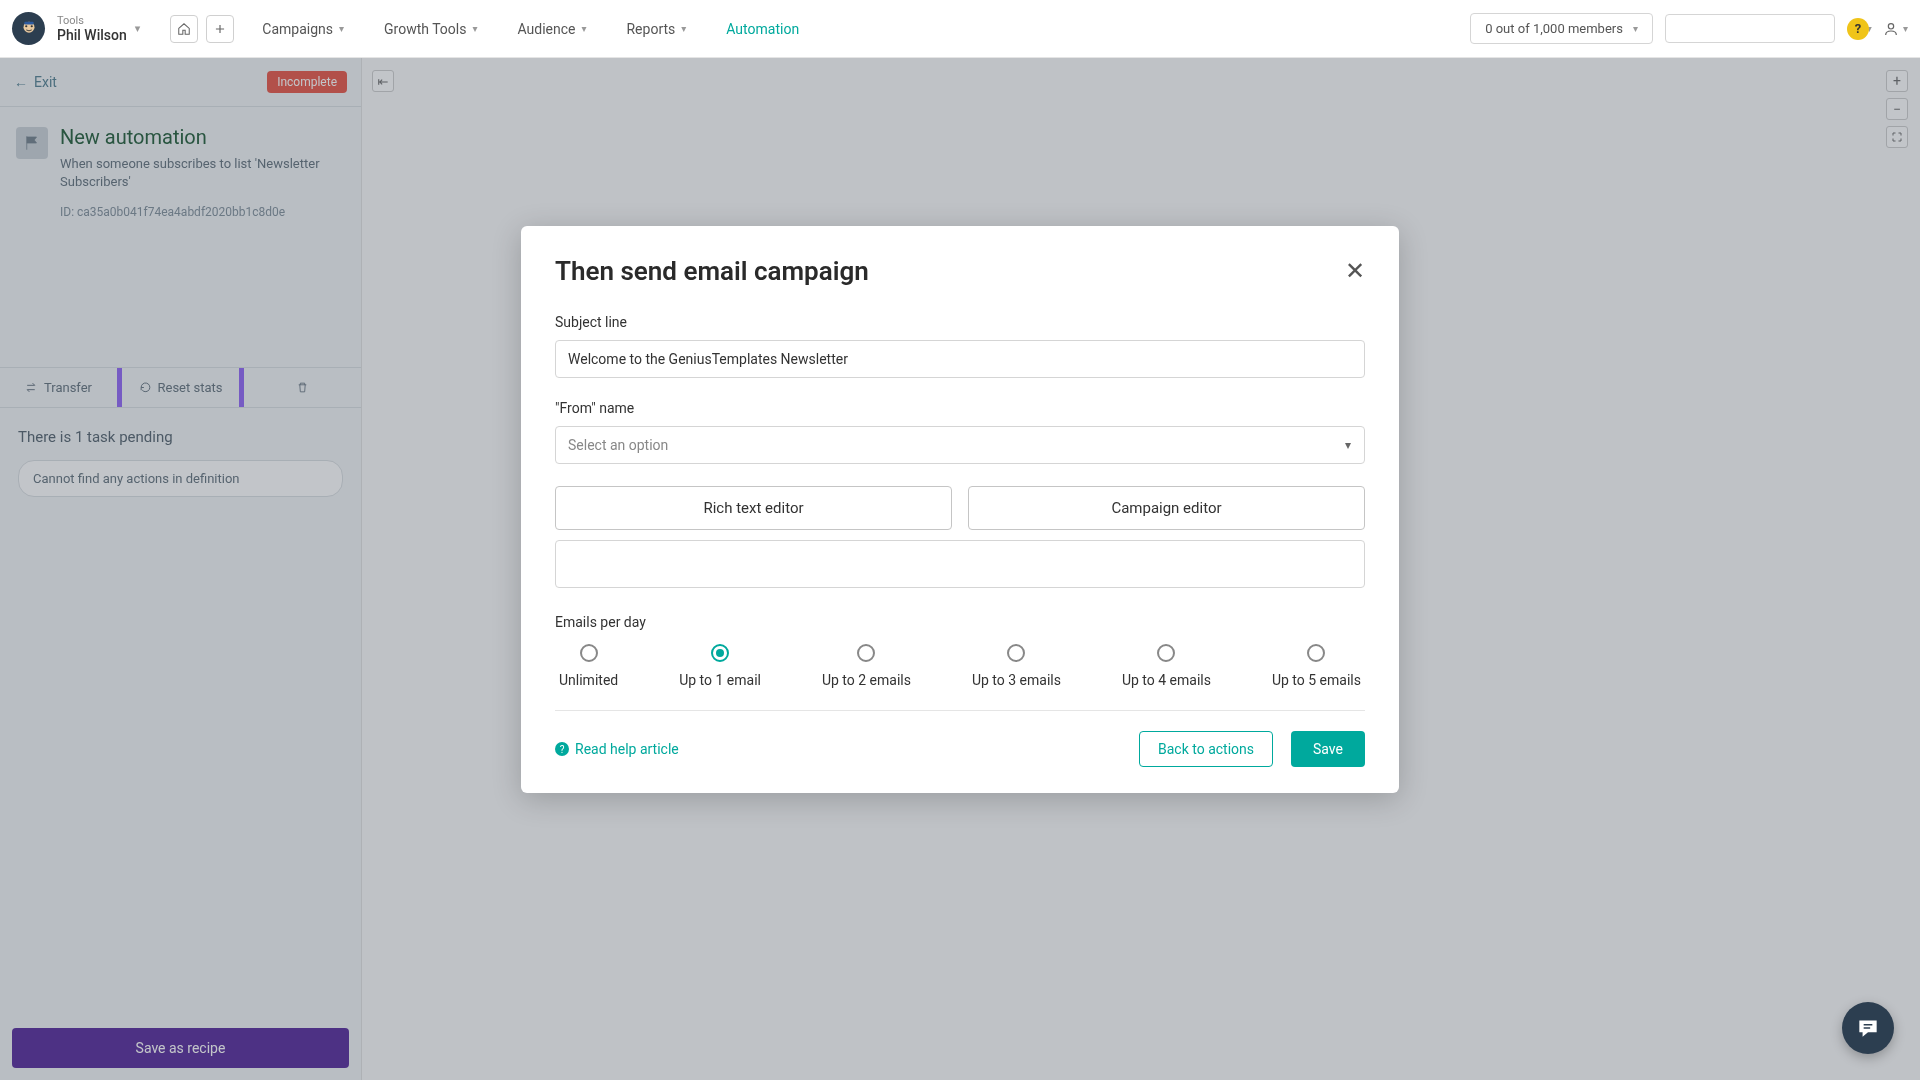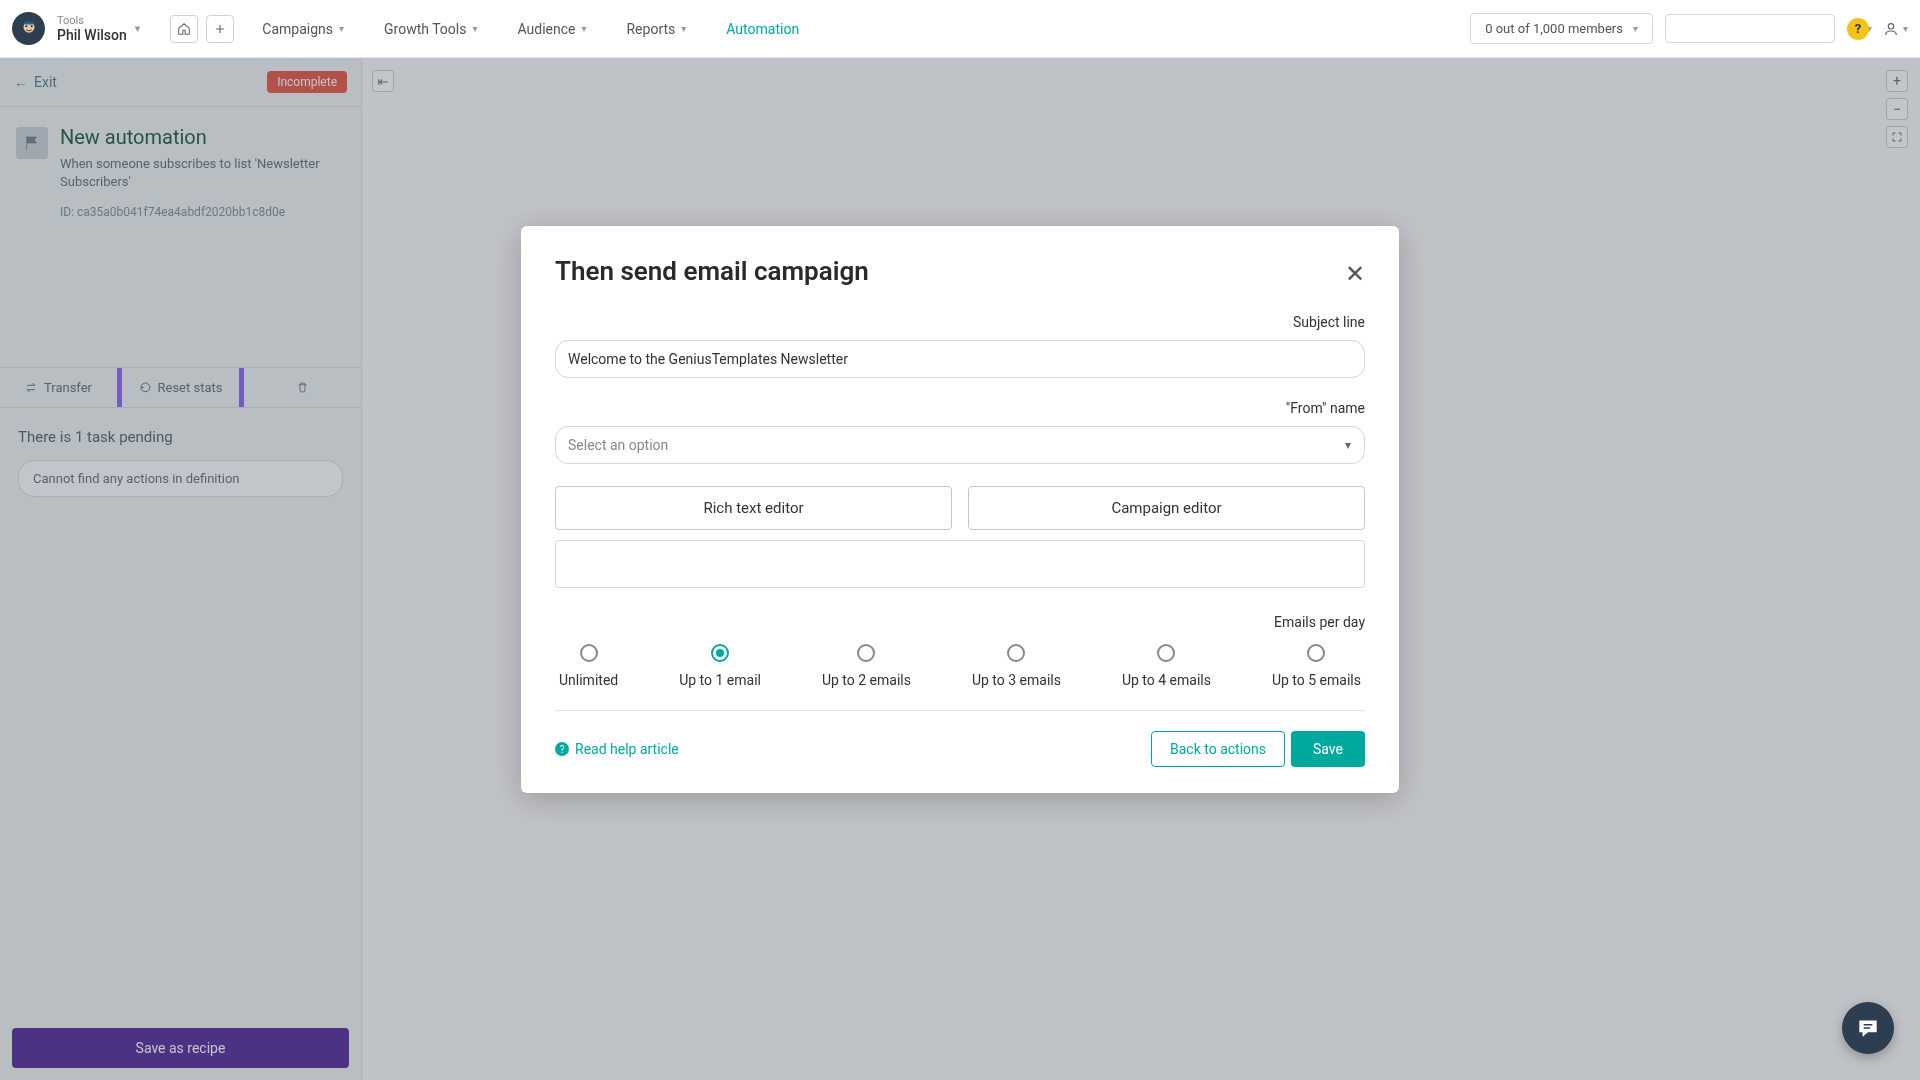--- a/index.html
+++ b/index.html
@@ -51,42 +51,42 @@
 
 
 .canvas { flex: 1; background: #fafafa; position: relative; }
 .canvas-collapse { position: absolute; top: 12px; left: 10px; width: 22px; height: 22px; border: 1px solid #ccc; border-radius: 3px; display: flex; align-items: center; justify-content: center; cursor: pointer; background: #fff; font-size: 13px; color: #666; }
 .zoom-ctrls { position: absolute; top: 12px; right: 12px; display: flex; flex-direction: column; gap: 6px; }
 .zoom-btn { width: 22px; height: 22px; border: 1px solid #ccc; border-radius: 3px; background: #fff; display: flex; align-items: center; justify-content: center; cursor: pointer; font-size: 14px; color: #666; }
 
 
 .overlay { position: absolute; inset: 0; background: rgba(80,90,100,0.35); display: flex; align-items: flex-start; justify-content: center; padding-top: 168px; }
 .modal { width: 878px; background: #fff; border-radius: 6px; padding: 30px 34px 26px 34px; box-shadow: 0 6px 30px rgba(0,0,0,0.2); }
-.modal-header { display: flex; justify-content: space-between; align-items: flex-end; margin-bottom: 28px; }
+.modal-header { display: flex; justify-content: space-between; align-items: center; margin-bottom: 28px; }
 .modal-title { font-size: 26px; font-weight: 600; color: #2a2a2a; }
 .modal-close { font-size: 24px; color: #555; cursor: pointer; background: none; border: none; line-height: 1; }
-.field-label { font-size: 14px; color: #333; margin-bottom: 10px; display: block; text-align: right; }
-.text-input { width: 100%; border: 1px solid #d5d5d5; border-radius: 13px; padding: 10px 12px; font-size: 14px; color: #333; }
+.field-label { font-size: 14px; color: #333; margin-bottom: 10px; display: block; }
+.text-input { width: 100%; border: 1px solid #d5d5d5; border-radius: 4px; padding: 10px 12px; font-size: 14px; color: #333; }
 .field-group { margin-bottom: 22px; }
 .select-wrap { position: relative; }
 .select-wrap .text-input { color: #888; cursor: pointer; }
 .select-chev { position: absolute; right: 14px; top: 50%; transform: translateY(-50%); color: #666; pointer-events: none; font-size: 12px; }
 .editor-btns { display: flex; gap: 16px; margin-bottom: 10px; }
 .editor-btn { flex: 1; border: 1px solid #c5c5c5; background: #fff; padding: 12px; font-size: 15px; color: #333; border-radius: 4px; cursor: pointer; }
 .preview-box { border: 1px solid #d5d5d5; border-radius: 4px; height: 48px; margin-bottom: 26px; }
 .radio-row { display: flex; justify-content: space-between; margin-top: 14px; padding: 0 4px 22px 4px; border-bottom: 1px solid #e5e5e5; }
 .radio-item { display: flex; flex-direction: column; align-items: center; gap: 10px; cursor: pointer; }
 .radio-circle { width: 18px; height: 18px; border: 2px solid #888; border-radius: 50%; display: flex; align-items: center; justify-content: center; }
 .radio-circle.selected { border-color: #00a99d; }
 .radio-dot { width: 8px; height: 8px; background: #00a99d; border-radius: 50%; }
 .radio-label { font-size: 14px; color: #333; }
 .modal-footer { display: flex; justify-content: space-between; align-items: center; margin-top: 20px; }
 .help-link { color: #00a99d; font-size: 14px; display: flex; align-items: center; gap: 6px; cursor: pointer; }
 .help-q { width: 14px; height: 14px; border-radius: 50%; background: #00a99d; color: #fff; font-size: 10px; display: flex; align-items: center; justify-content: center; }
-.footer-btns { display: flex; gap: 6px; }
+.footer-btns { display: flex; gap: 18px; }
 .btn-outline { border: 1px solid #00a99d; color: #00a99d; background: #fff; padding: 9px 18px; font-size: 14px; border-radius: 4px; cursor: pointer; }
 .btn-primary { border: none; background: #00a99d; color: #fff; padding: 9px 22px; font-size: 14px; border-radius: 4px; cursor: pointer; }
 
 
 .chat-fab { position: absolute; bottom: 26px; right: 26px; width: 52px; height: 52px; border-radius: 50%; background: #2c3e50; display: flex; align-items: center; justify-content: center; cursor: pointer; box-shadow: 0 4px 12px rgba(0,0,0,0.25); }
 </style>
 </head>
 <body>
 
 <div class="topbar">

